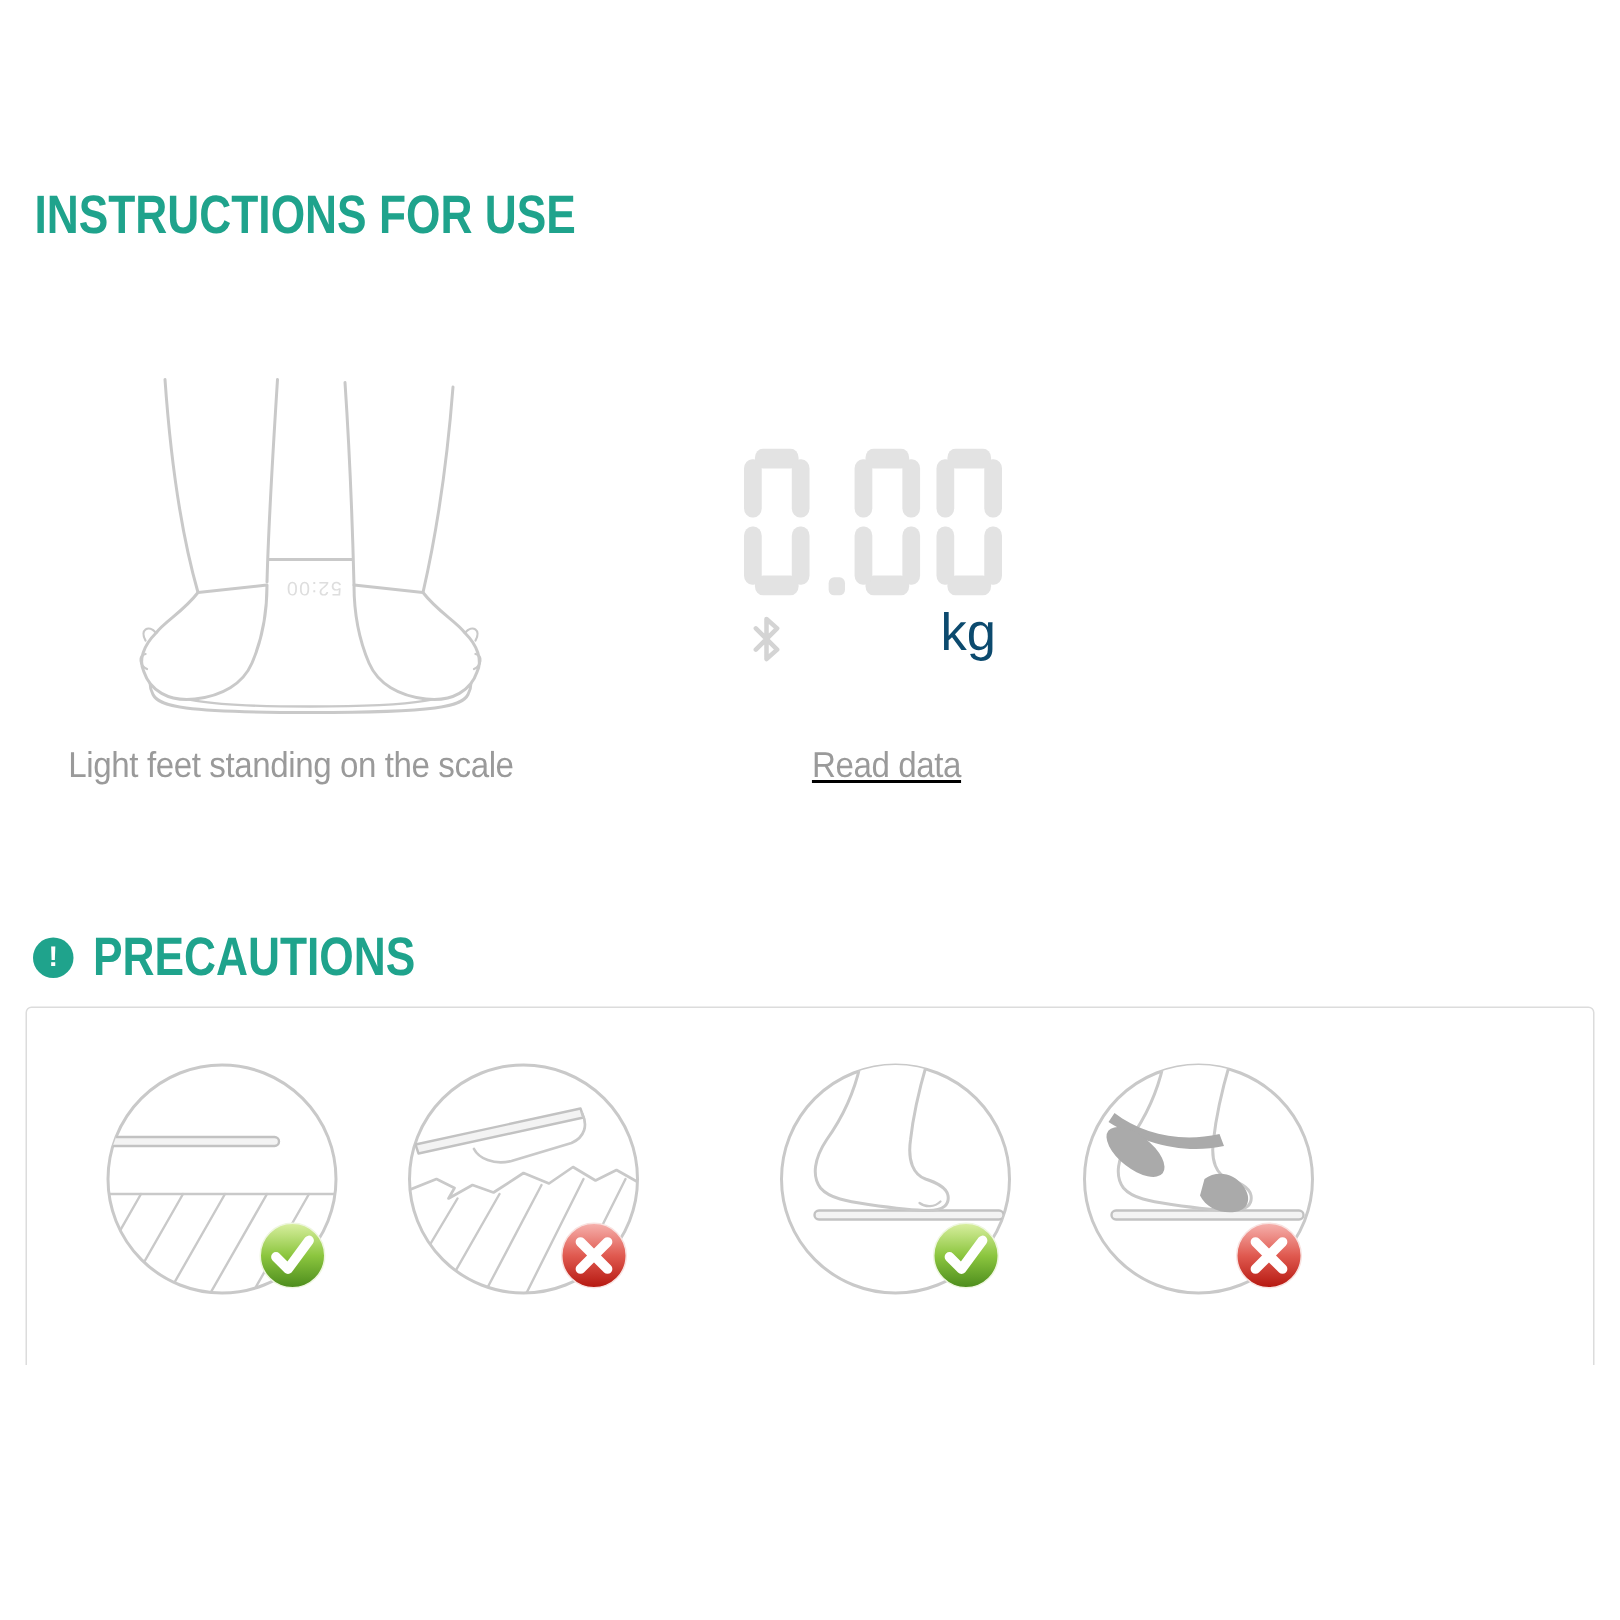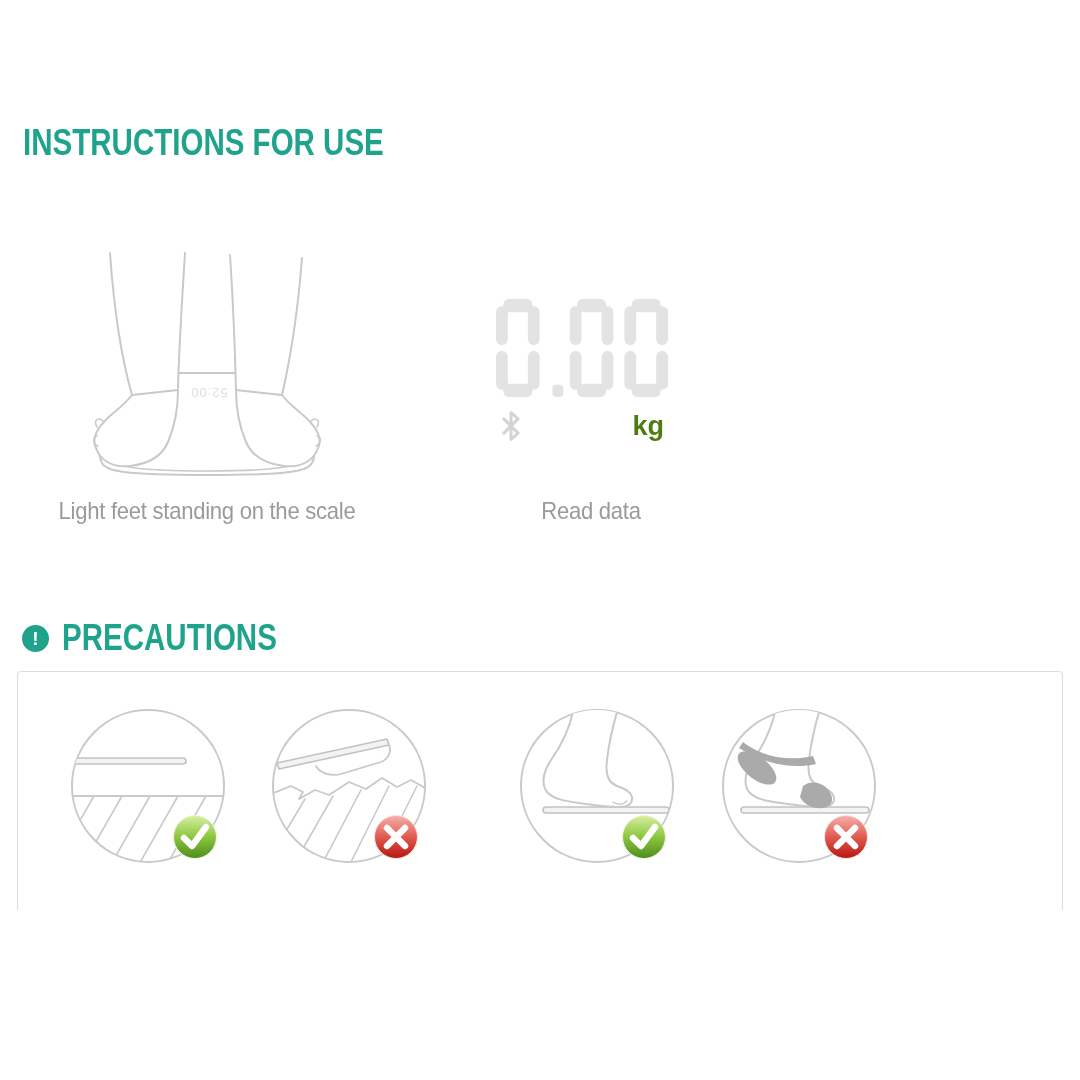--- a/index.html
+++ b/index.html
@@ -68,21 +68,21 @@
     <path d="M138,5 C141,50 143,100 144,140"></path>
     <path d="M210,8 C206,60 198,110 190,145"></path>
 
     <path d="M40,145 C30,158 18,164 12,172 C4,180 0,190 4,198 C8,210 20,218 38,216 C56,214 70,206 76,192 C82,178 86,160 86,140 Z" fill="#fff"></path>
     <path d="M12,172 C7,166 1,170 5,177" stroke-width="1.5"></path>
     <path d="M5,186 C0,187 1,194 6,196" stroke-width="1.5"></path>
     <path d="M190,145 C200,158 212,164 218,172 C226,180 230,190 226,198 C222,210 210,218 192,216 C174,214 160,206 154,192 C148,178 144,160 144,140 Z" fill="#fff"></path>
     <path d="M218,172 C223,166 229,170 225,177" stroke-width="1.5"></path>
     <path d="M225,186 C230,187 229,194 224,196" stroke-width="1.5"></path>
   </svg>
-  <div class="abs" style="left:27px;top:497px;width:360px;">
+  <div class="abs" style="left:14px;top:497px;width:360px;">
     <div class="caption">Light feet standing on the scale</div>
   </div>
 
   <svg class="abs" id="sevenSeg" style="left:496px;top:299px;" width="172" height="98" preserveAspectRatio="none" viewBox="0 0 189 96">
       <rect x="8" y="0" width="32" height="13" rx="6" ry="6" fill="#E3E3E3"></rect>
       <rect x="35" y="7" width="13" height="38" rx="6" ry="6" fill="#E3E3E3"></rect>
       <rect x="35" y="51" width="13" height="38" rx="6" ry="6" fill="#E3E3E3"></rect>
       <rect x="8" y="83" width="32" height="13" rx="6" ry="6" fill="#E3E3E3"></rect>
       <rect x="0" y="51" width="13" height="38" rx="6" ry="6" fill="#E3E3E3"></rect>
       <rect x="0" y="7" width="13" height="38" rx="6" ry="6" fill="#E3E3E3"></rect>
@@ -97,23 +97,23 @@
       <rect x="176" y="7" width="13" height="38" rx="6" ry="6" fill="#E3E3E3"></rect>
       <rect x="176" y="51" width="13" height="38" rx="6" ry="6" fill="#E3E3E3"></rect>
       <rect x="149" y="83" width="32" height="13" rx="6" ry="6" fill="#E3E3E3"></rect>
       <rect x="141" y="51" width="13" height="38" rx="6" ry="6" fill="#E3E3E3"></rect>
       <rect x="141" y="7" width="13" height="38" rx="6" ry="6" fill="#E3E3E3"></rect>
     </svg>
   <div class="abs bt-row" style="left:500px;top:408px;width:164px;height:34px;">
     <svg width="22" height="32" viewBox="0 0 24 36" fill="none" stroke="#d4d4d4" stroke-width="3.4" stroke-linecap="round" stroke-linejoin="round">
       <path d="M4,10 L20,26 L12,33 L12,3 L20,10 L4,26"></path>
     </svg>
-    <div style="font-size:27px;color:#4d7c0f;letter-spacing:0;font-weight:bold;">kg</div>
-  </div>
-  <div class="abs" style="left:481px;top:497px;width:220px;">
+    <div style="font-size:35px;color:#0c4a6e;letter-spacing:0;">kg</div>
+  </div>
+  <div class="abs" style="left:481px;top:497px;width:220px;text-decoration:underline;">
     <div class="caption">Read data</div>
   </div>
 
   <div class="abs precautions-header" style="left:22px;top:617px;">
     <div class="alert-badge">!</div>
     <div class="section-title">PRECAUTIONS</div>
   </div>
 
   <div class="precaution-box">
 

